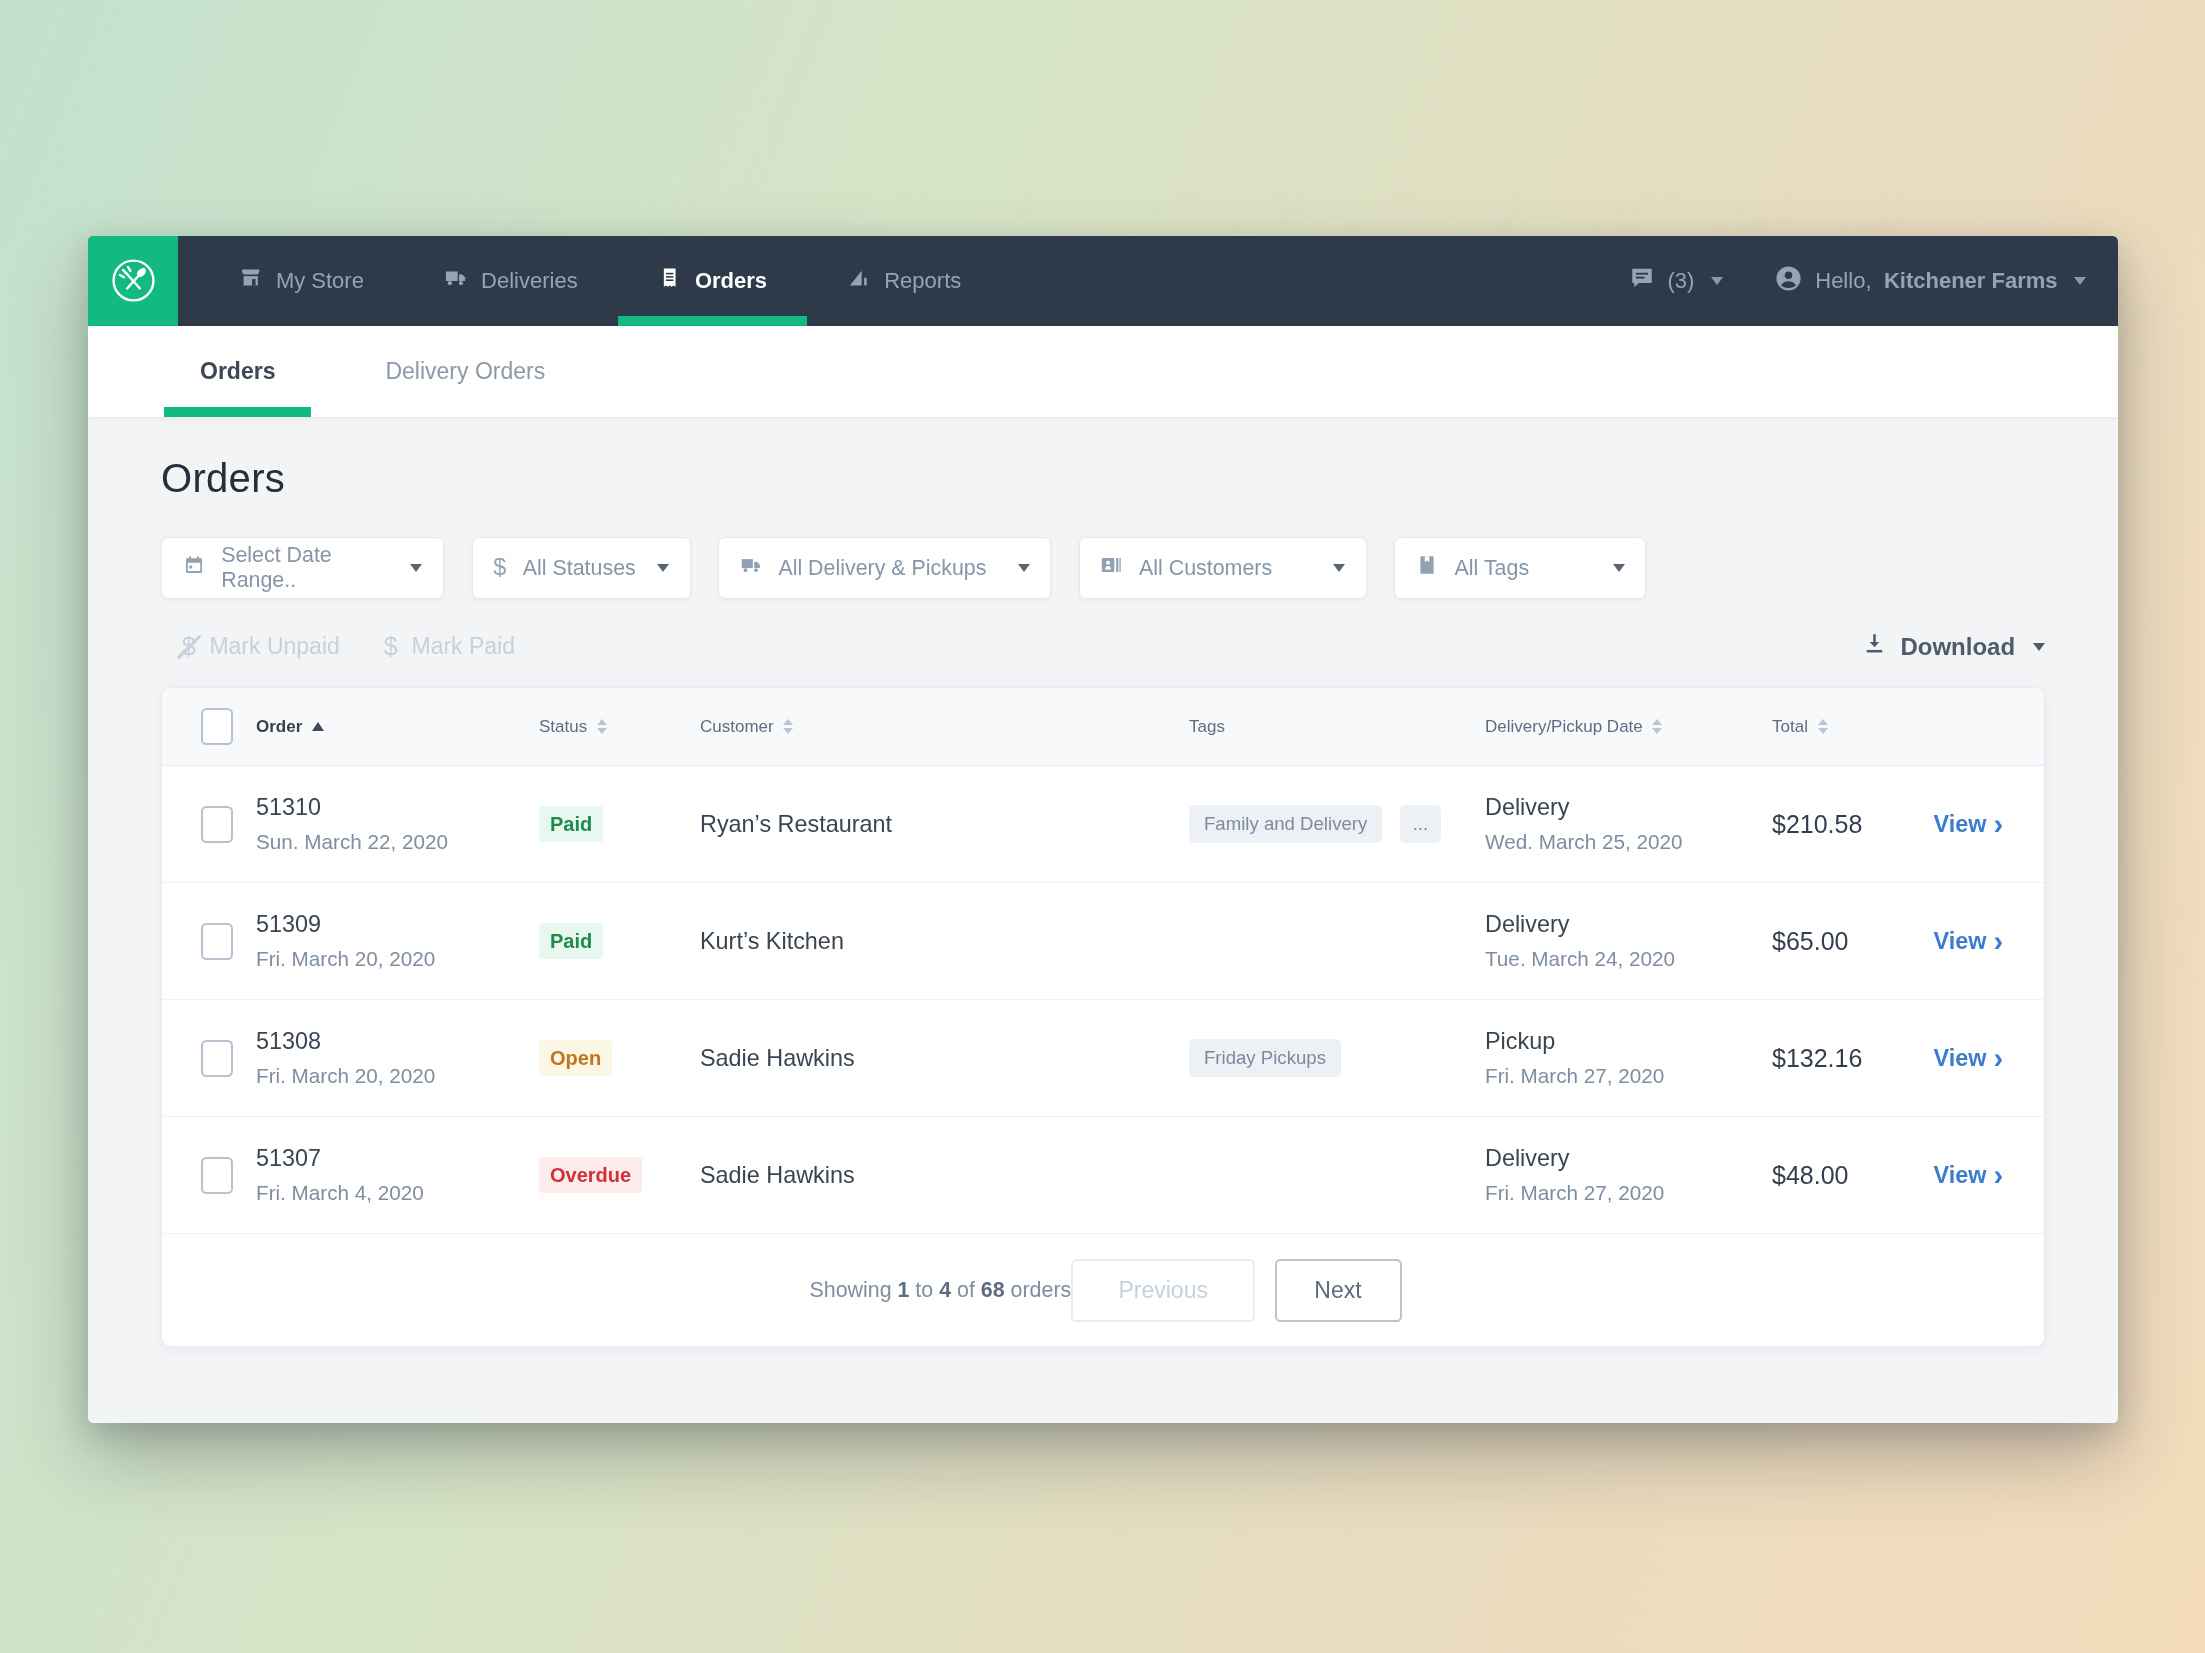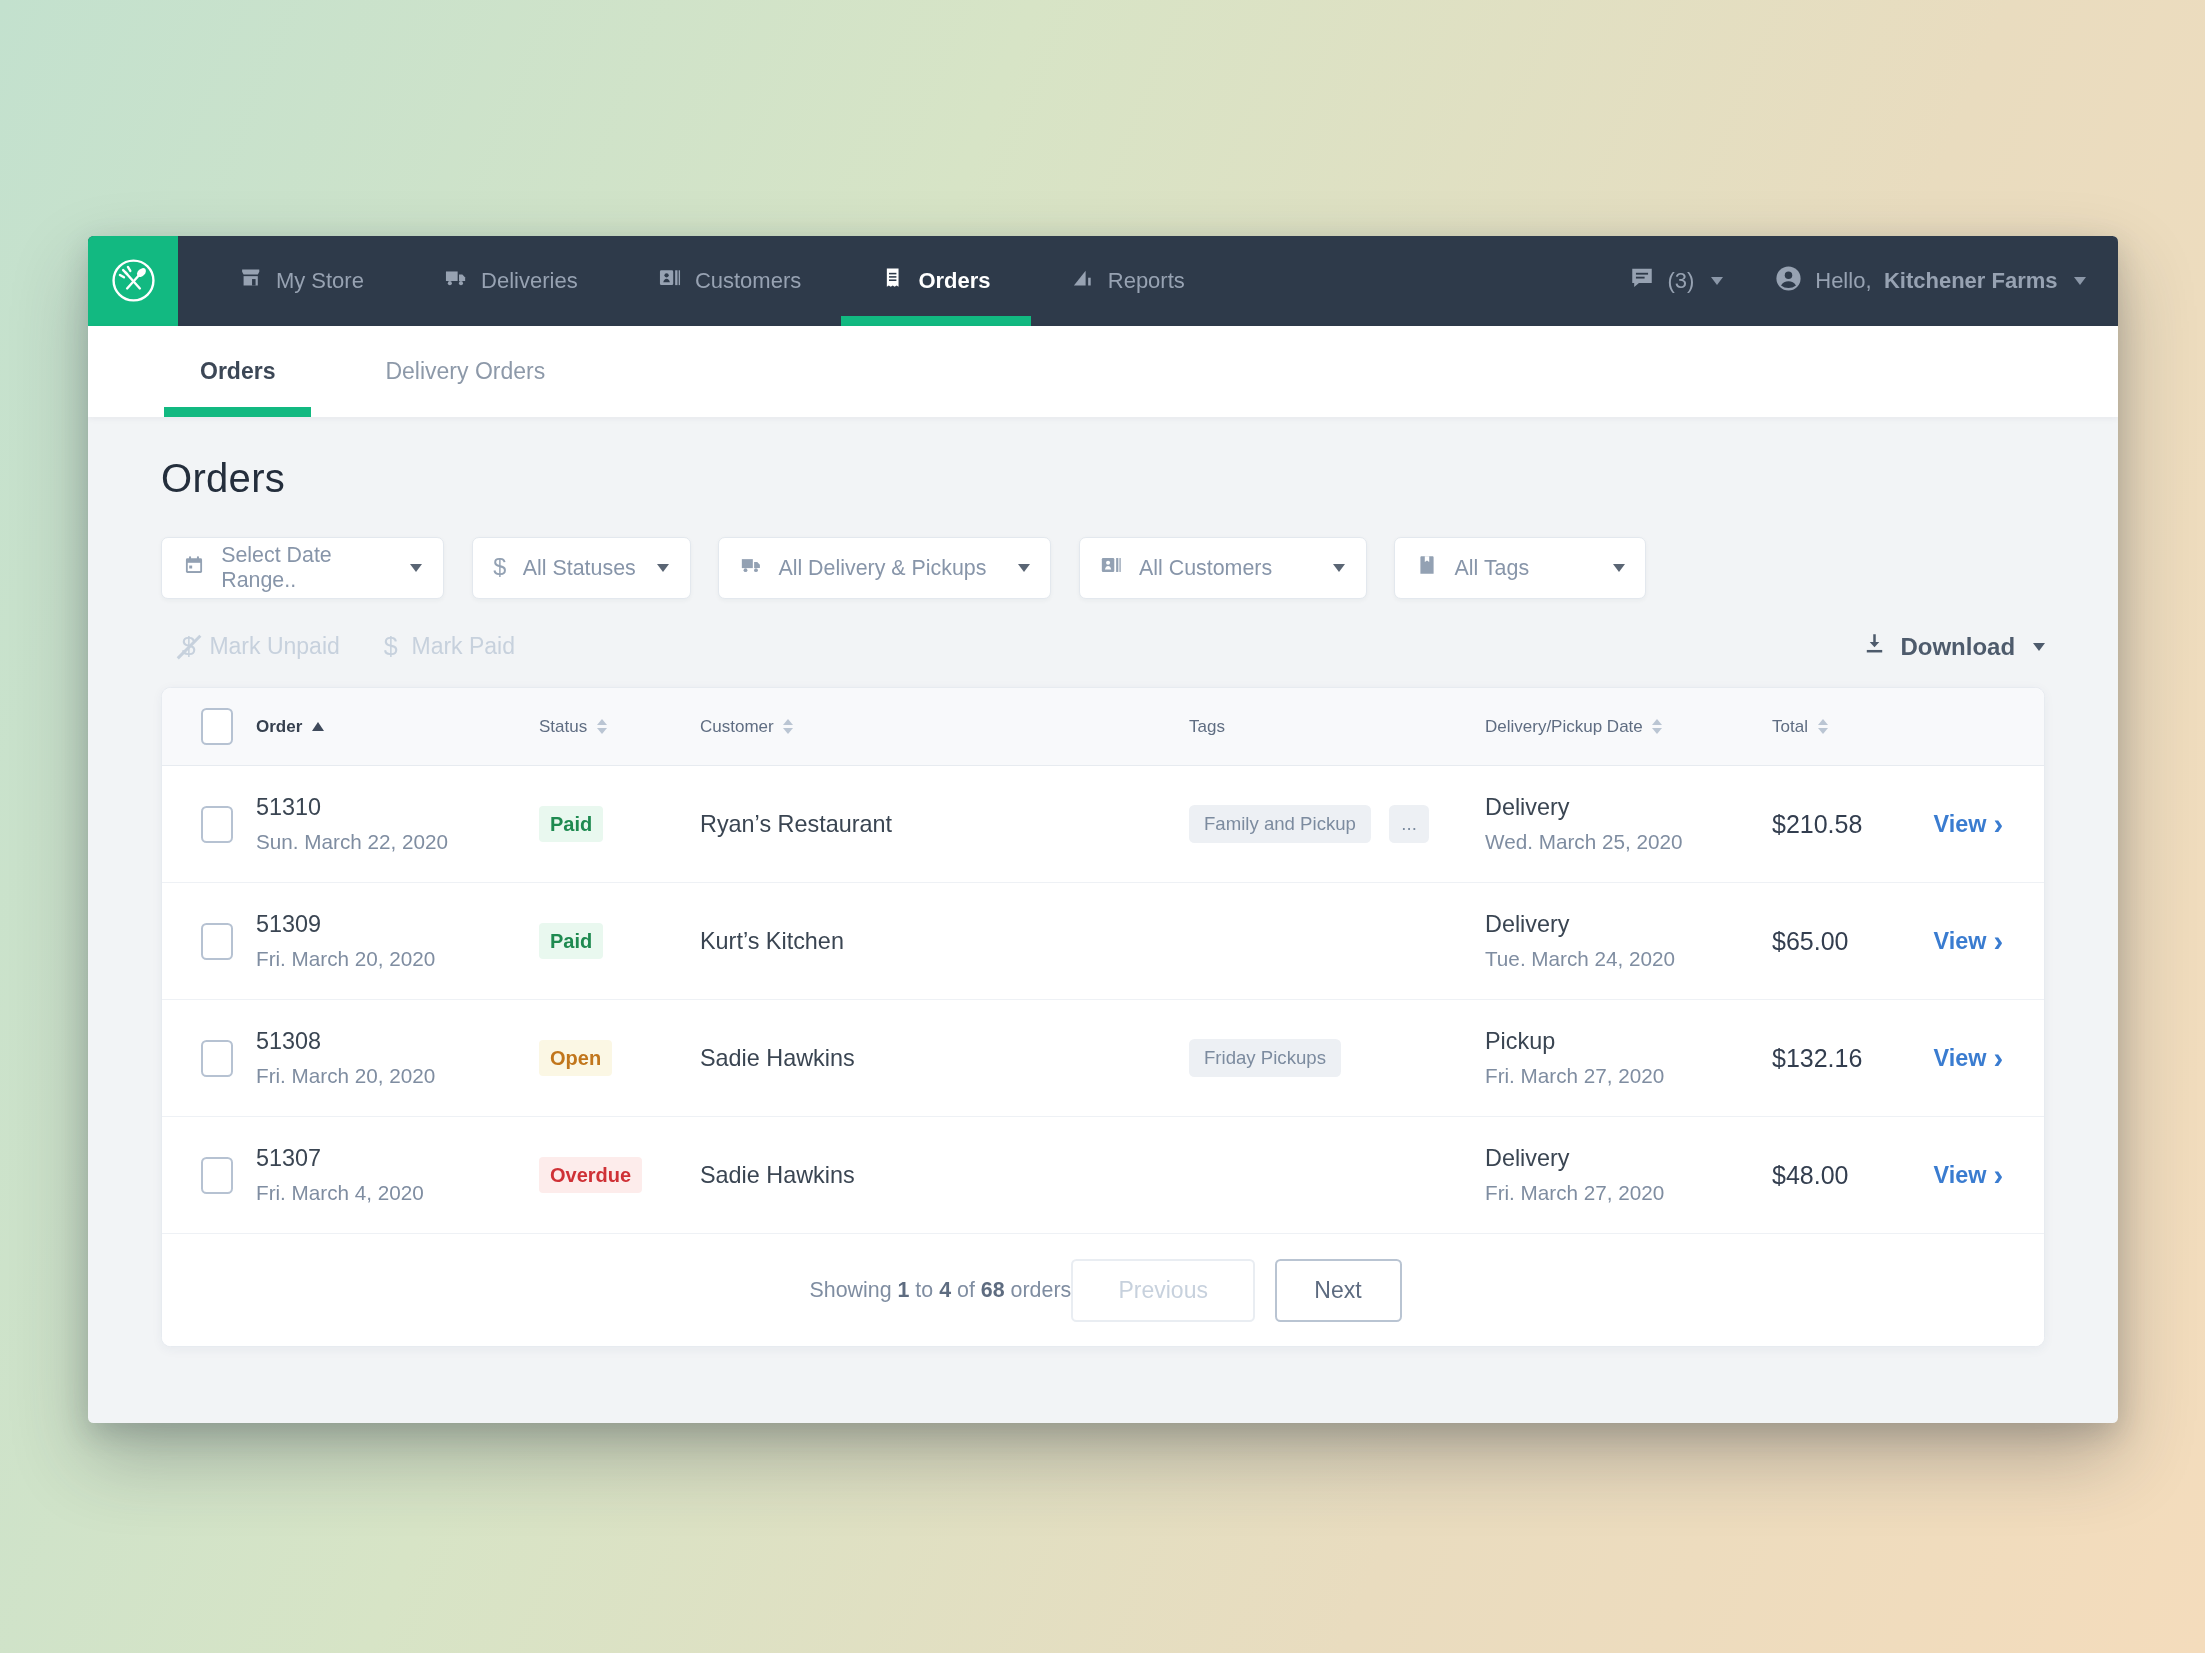--- a/index.html
+++ b/index.html
@@ -216,32 +216,20 @@
           <span>
             <svg viewBox="0 0 24 24" fill="currentColor">
                 <path d="M2 5.6h12v9.8H2z"></path>
                 <path d="M15.4 8.6h3.4l2.9 3.1v3.7h-6.3z"></path>
                 <circle cx="6" cy="17.6" r="2.1"></circle>
                 <circle cx="17.4" cy="17.6" r="2.1"></circle>
               </svg>
           </span>
           <span>Deliveries</span>
         </a>
-        <a class="nav-item">
-          <span>
-            <svg viewBox="0 0 24 24" fill="currentColor">
-                <rect x="2" y="4.4" width="13.6" height="15.2" rx="1.4"></rect>
-                <circle cx="8.8" cy="9.6" r="2.2" fill="var(--hole)"></circle>
-                <path d="M5.4 16.8c.5-2.5 1.8-3.7 3.4-3.7s2.9 1.2 3.4 3.7z" fill="var(--hole)"></path>
-                <rect x="17.6" y="4.4" width="2.4" height="15.2"></rect>
-                <rect x="21.2" y="4.4" width="1.4" height="15.2"></rect>
-              </svg>
-          </span>
-          <span>Customers</span>
-        </a>
         <a class="nav-item active">
           <span>
             <svg viewBox="0 0 24 24" fill="currentColor">
                 <path d="M6 2.6h12v18.8l-2-1.4-2 1.4-2-1.4-2 1.4-2-1.4-2 1.4z"></path>
                 <rect x="8.2" y="7" width="7.6" height="1.6" fill="var(--hole)"></rect>
                 <rect x="8.2" y="10.4" width="7.6" height="1.6" fill="var(--hole)"></rect>
                 <rect x="8.2" y="13.8" width="7.6" height="1.6" fill="var(--hole)"></rect>
               </svg>
           </span>
           <span>Orders</span>
@@ -423,21 +411,21 @@
           <div class="c-check">
               <span class="checkbox"></span>
             </div>
           <div>
             <div class="order-no">51310</div>
             <div class="sub-date">Sun. March 22, 2020</div>
           </div>
           <div><span class="badge b-paid">Paid</span></div>
           <div class="c-customer">Ryan’s Restaurant</div>
           <div class="c-tags">
-            <span class="tag">Family and Pickup</span>
+            <span class="tag">Family and Delivery</span>
             <span class="tag tag-more">...</span>
           </div>
           <div>
             <div class="method">Delivery</div>
             <div class="sub-date">Wed. March 25, 2020</div>
           </div>
           <div class="c-total">$210.58</div>
           <div>
             <a class="view-link">
               <span>View</span>

